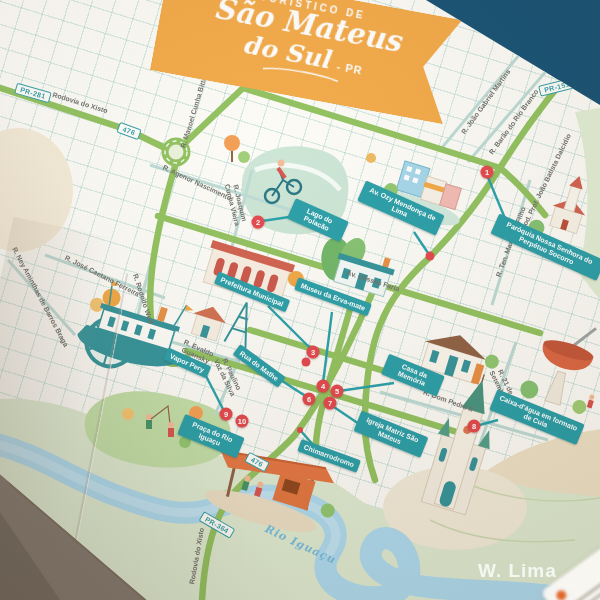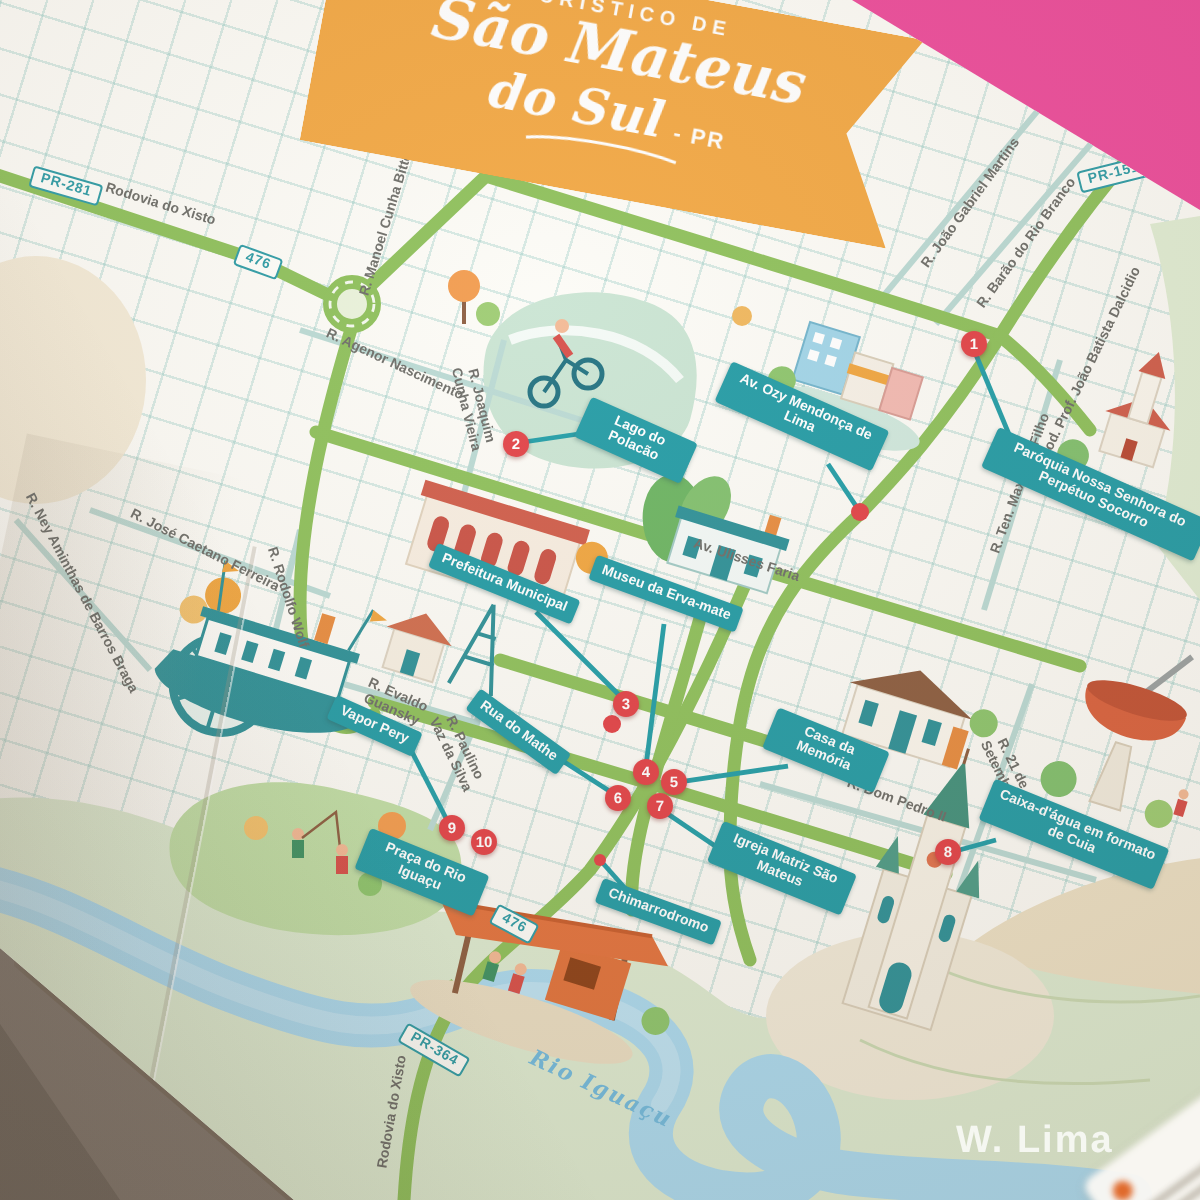--- a/index.html
+++ b/index.html
@@ -1,16 +1,16 @@
 <!DOCTYPE html>
 <html><head>
 <meta charset="utf-8">
 <style>
   html,body{margin:0;padding:0;background:#cfc6ba;font-family:"Liberation Sans",sans-serif;}
-  .stage{position:relative;width:600px;height:600px;overflow:hidden;background:#ec4899;}
+  .stage{position:relative;width:600px;height:600px;overflow:hidden;background:#0c4a6e;}
   .under{position:absolute;inset:0;z-index:1;}
   .paper-shadow{position:absolute;inset:0;z-index:2;background:rgba(100,84,62,.32);
     clip-path:polygon(0% 0%,71% 0%,100% 17.5%,100% 100%,24.5% 100%,0% 79%);
     transform:translate(7px,9px);filter:blur(5px);}
   .paper{position:absolute;inset:0;z-index:3;
     clip-path:polygon(0% 0%,71% 0%,100% 17.5%,100% 100%,24.5% 100%,0% 79%);
     background-color:#fcfbf6;
     background-image:
       repeating-linear-gradient(107deg,rgba(125,190,182,.30) 0 1.2px,transparent 1.2px 22px),
       repeating-linear-gradient(17deg,rgba(125,190,182,.30) 0 1.2px,transparent 1.2px 22px);}

